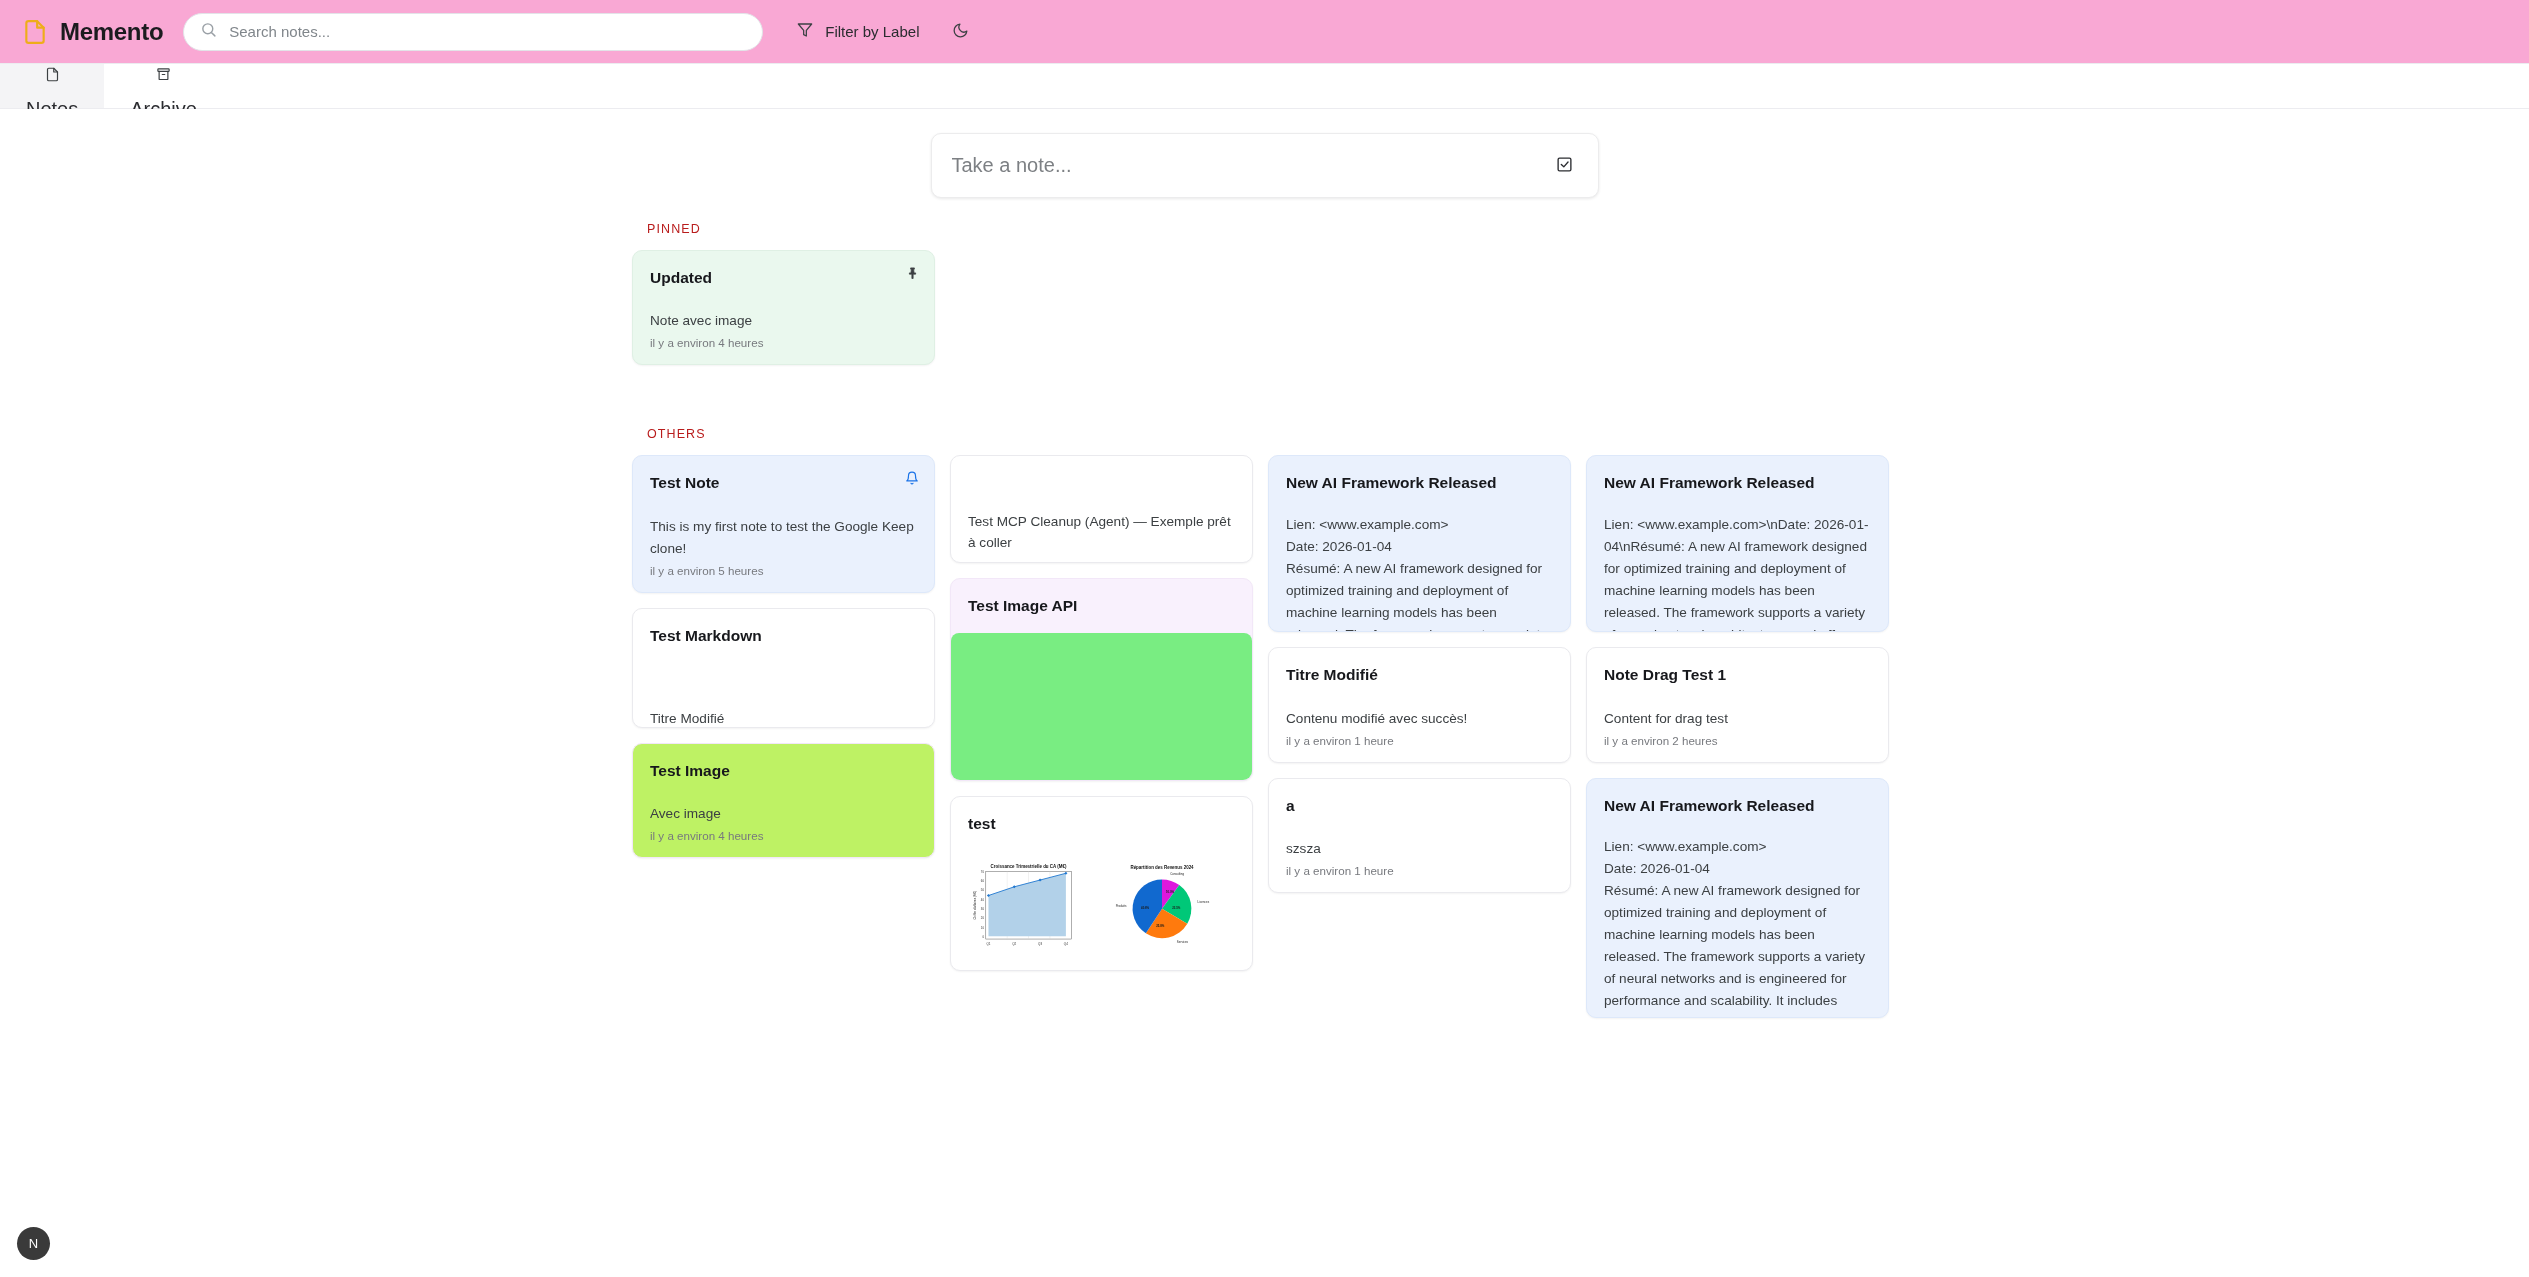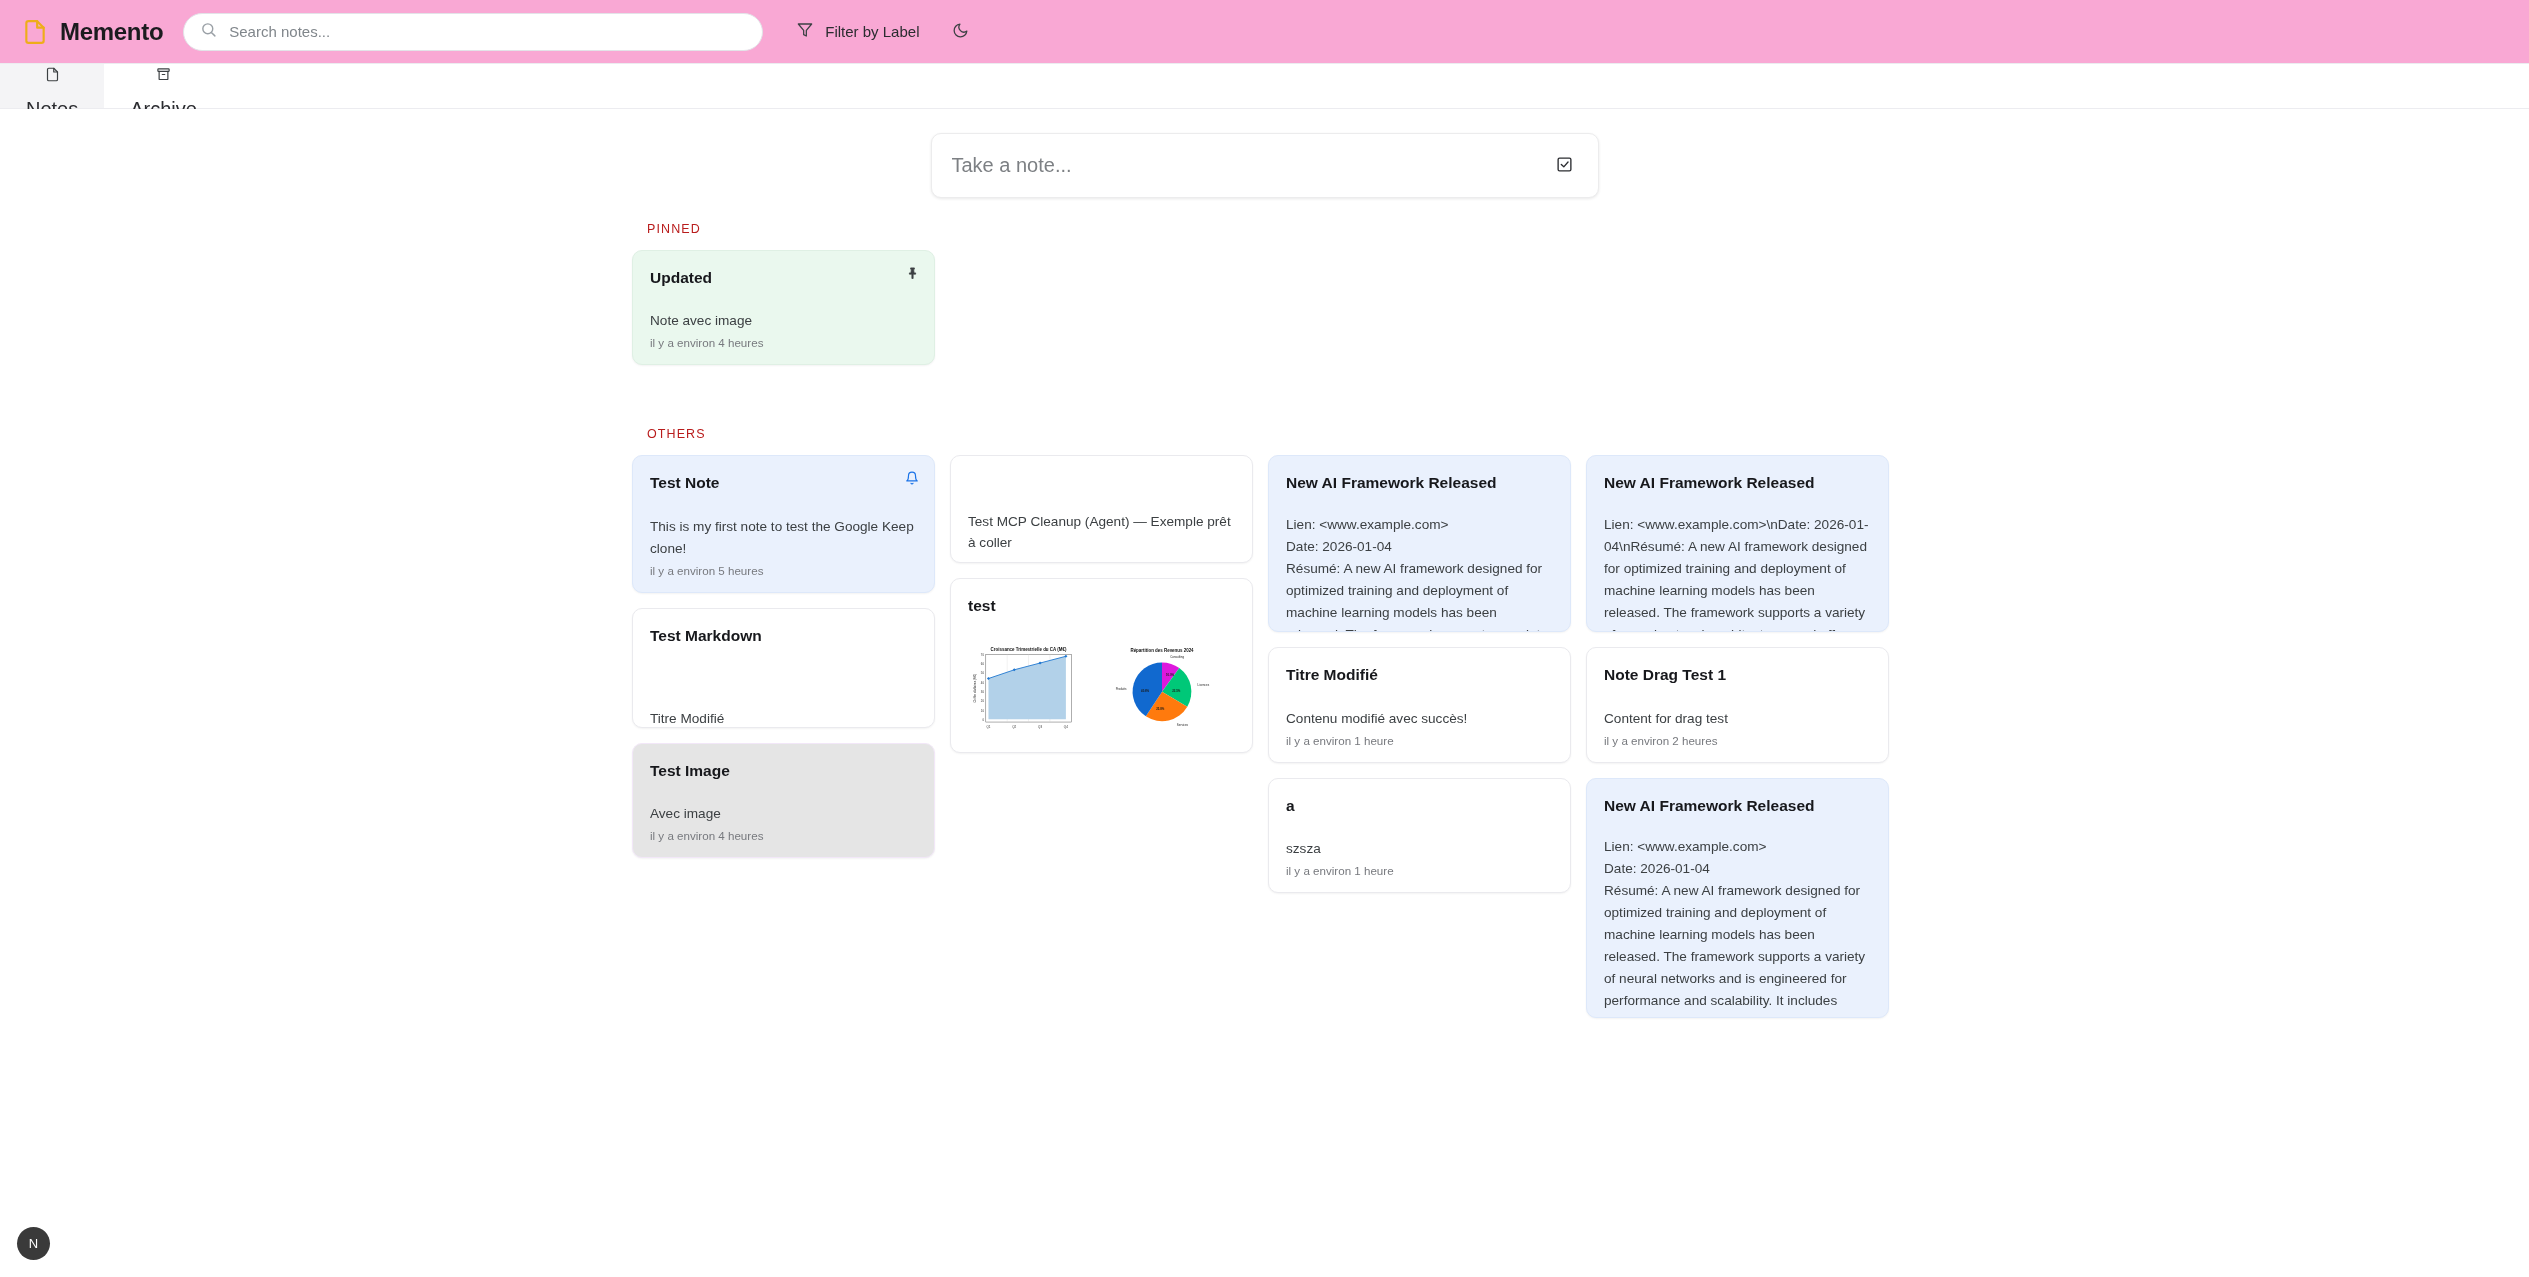--- a/index.html
+++ b/index.html
@@ -387,41 +387,45 @@
               <div>Titre Modifié</div>
               <div>Sous-titre édité</div>
               
               
               
               
               
             </div>
           </div>
 
-          <div class="note" style="background:#e5e5e5;border-color:#f2e7f8;">
+          <div class="note" style="background:#bef264;border-color:#f2e7f8;">
             <div class="note-title">Test Image</div>
             <div class="note-body">Avec image</div>
             <div class="note-time">il y a environ 4 heures</div>
           </div>
 
         </div>
 
         <div class="mcol">
 
           <div class="note" style="background:#ffffff;height:108px;padding-top:14px;">
             <div class="note-body" style="margin-top:0;line-height:1.53;">
               <div>Test MCP Cleanup (Agent) — Exemple prêt à coller</div>
               <div><span>1) Exemple d'OUTPUT typique de </span></div>
               
               
               
               
             </div>
           </div>
 
+          <div class="note" style="background:#f9f1fd;border-color:#f2e7f8;padding-bottom:0;">
+            <div class="note-title">Test Image API</div>
+            <div class="note-image green-img" style="margin-top:17px;"></div>
+          </div>
 
           <div class="note" style="background:#ffffff;padding-bottom:0;height:175px;">
             <div class="note-title">test</div>
 
             <div style="margin-top:18px;">
               <svg class="charts-img" viewBox="0 0 300 112" xmlns="http://www.w3.org/2000/svg">
                 <rect x="0" y="0" width="300" height="112" fill="#ffffff"></rect>
 
                 <text x="68" y="12" font-family="Liberation Sans" font-size="5" font-weight="bold" fill="#111" text-anchor="middle">Croissance Trimestrielle du CA (M€)</text>
                 <g stroke="#d8d8d8" stroke-width="0.4">

